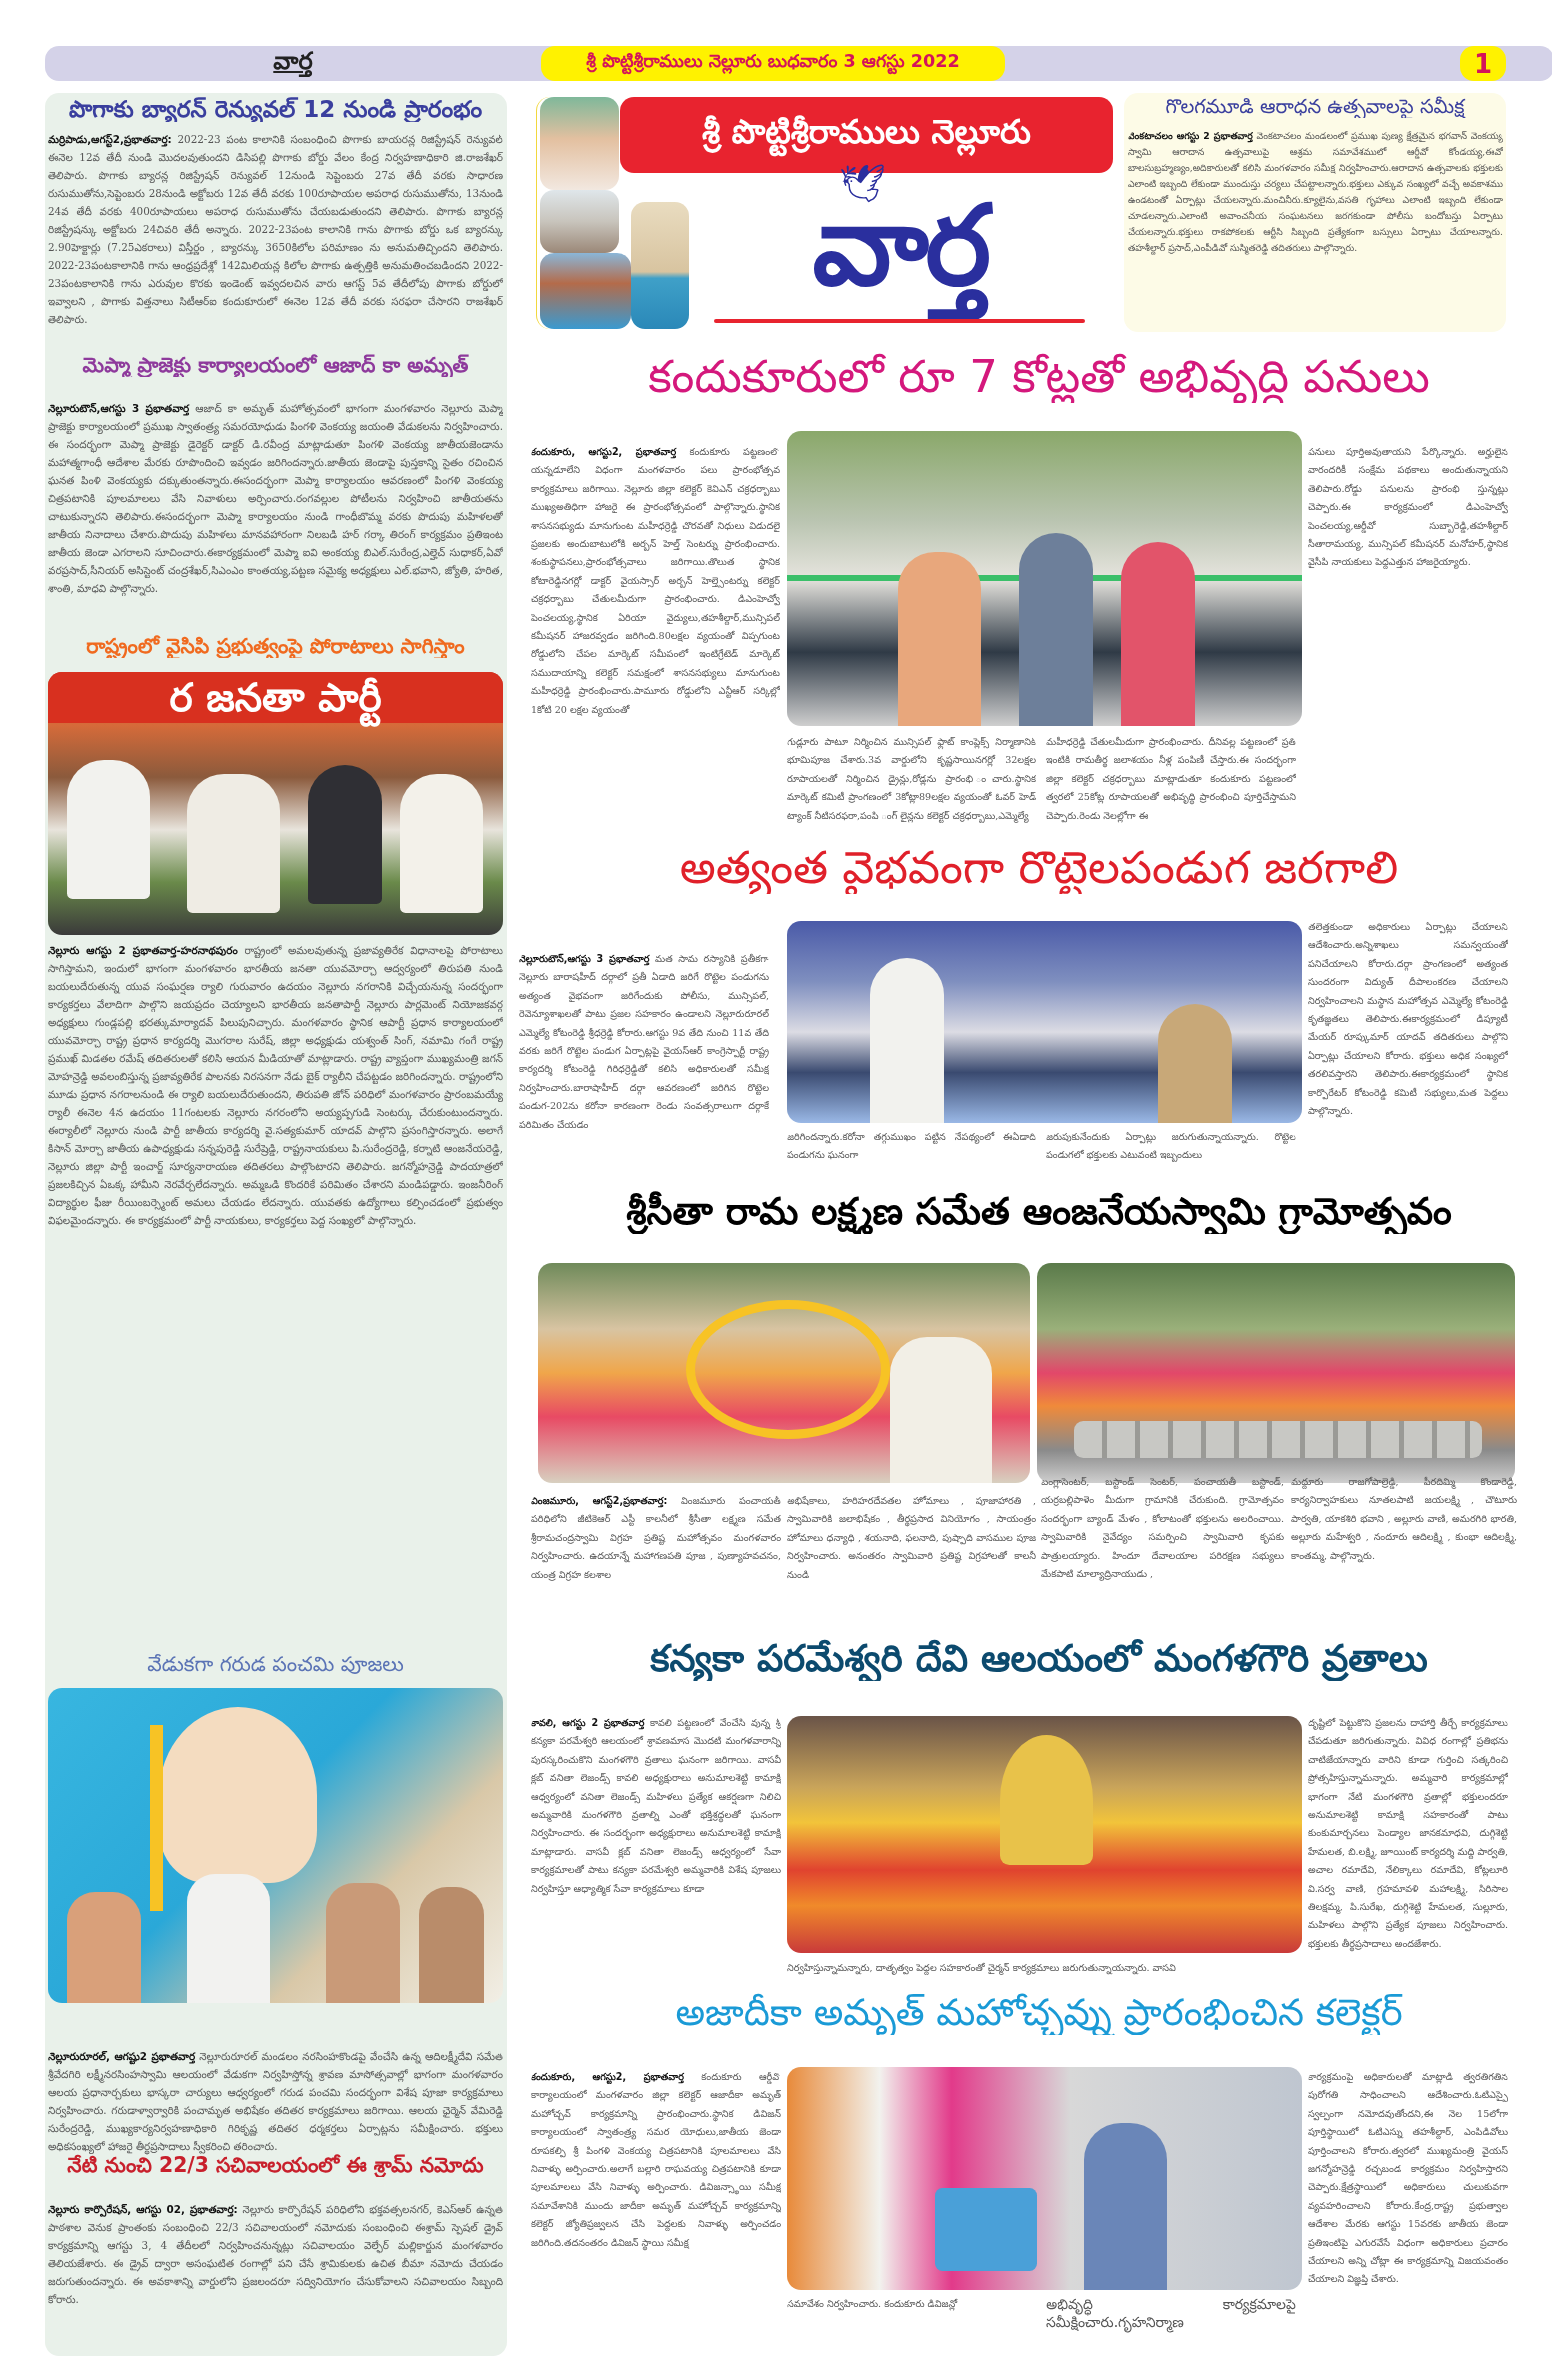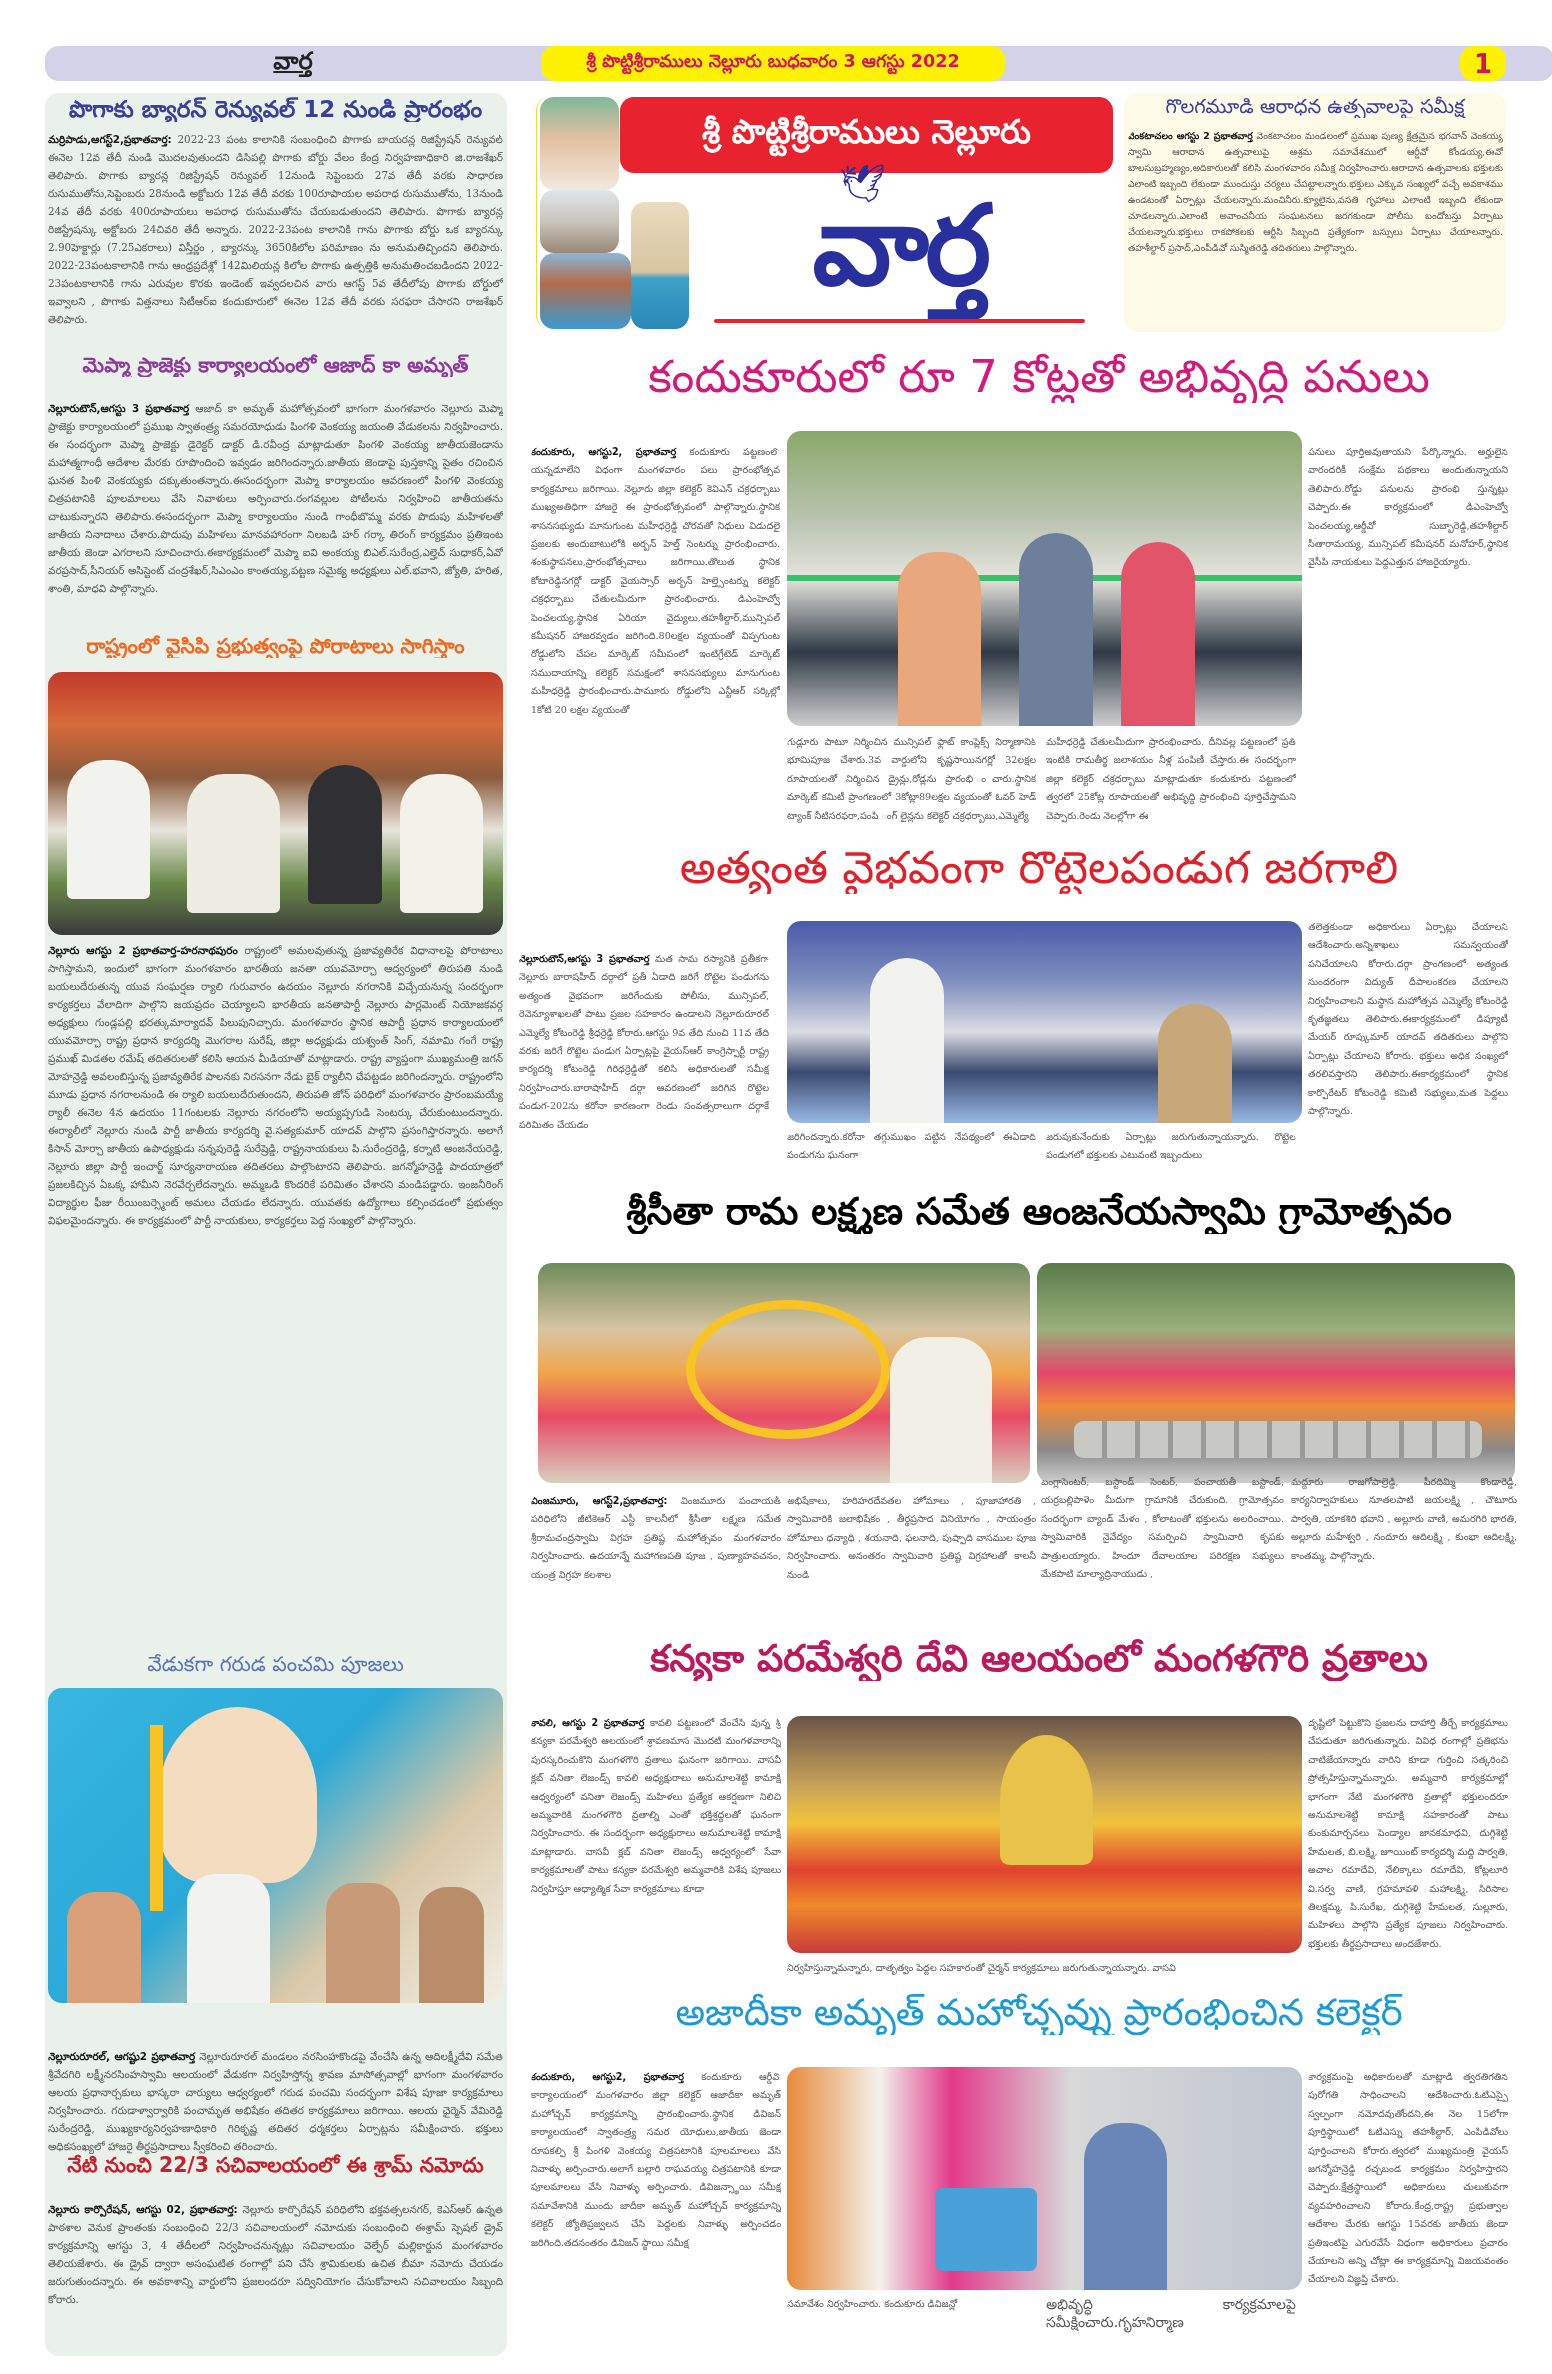--- a/index.html
+++ b/index.html
@@ -48,20 +48,21 @@
 </p>
 
 <div class="abs headline" style="left:48px;top:354px;width:455px;font-size:20.4px;color:#8e3a9c;">మెప్మా ప్రాజెక్టు కార్యాలయంలో ఆజాద్ కా అమృత్</div>
 <p class="abs body" style="left:48px;top:399px;width:455px;height:227px;overflow:hidden;">
   <b>నెల్లూరుటౌన్,ఆగస్టు 3 ప్రభాతవార్త</b>
   <span>ఆజాద్ కా అమృత్ మహోత్సవంలో భాగంగా మంగళవారం నెల్లూరు మెప్మా ప్రాజెక్టు కార్యాలయంలో ప్రముఖ స్వాతంత్ర్య సమరయోధుడు పింగళి వెంకయ్య జయంతి వేడుకలను నిర్వహించారు. ఈ సందర్భంగా మెప్మా ప్రాజెక్టు డైరెక్టర్ డాక్టర్ డి.రవీంద్ర మాట్లాడుతూ పింగళి వెంకయ్య జాతీయజెండాను మహాత్మగాంధీ ఆదేశాల మేరకు రూపొందించి ఇవ్వడం జరిగిందన్నారు.జాతీయ జెండాపై పుస్తకాన్ని సైతం రచించిన ఘనత పింళి వెంకయ్యకు దక్కుతుంతన్నారు.ఈసందర్భంగా మెప్మా కార్యాలయం ఆవరణంలో పింగళి వెంకయ్య చిత్రపటానికి పూలమాలలు వేసి నివాళులు అర్పించారు.రంగవల్లుల పోటీలను నిర్వహించి జాతీయతను చాటుకున్నారని తెలిపారు.ఈసందర్భంగా మెప్మా కార్యాలయం నుండి గాంధీబొమ్మ వరకు పొదుపు మహిళలతో జాతీయ నినాదాలు చేశారు.పొదుపు మహిళలు మానవహారంగా నిలబడి హర్ గర్కా తిరంగ్ కార్యక్రమం ప్రతిఇంట జాతీయ జెండా ఎగరాలని సూచించారు.ఈకార్యక్రమంలో మెప్మా ఐవి అంకయ్య బిఎల్.సురేంద్ర,ఎల్హెచ్ సుధాకర్,ఏవో వరప్రసాద్,సీనియర్ అసిస్టెంట్ చంద్రశేఖర్,సిఎంఎం కాంతయ్య,పట్టణ సమైక్య అధ్యక్షులు ఎల్.భవాని, జ్యోతి, హరిత, శాంతి, మాధవి పాల్గొన్నారు.</span>
 </p>
 
 <div class="abs headline" style="left:48px;top:635px;width:455px;font-size:20.4px;color:#f06a1f;">రాష్ట్రంలో వైసిపి ప్రభుత్వంపై పోరాటాలు సాగిస్తాం</div>
 <div class="abs photo" style="left:48px;top:672px;width:455px;height:263px;background:linear-gradient(180deg,#c23a2a 0%,#d66b3a 20%,#8b5a3c 40%,#e8e4dc 60%,#6a8a4a 80%,#3a3a3a 100%);">
+  <div style="position:absolute;left:0;top:0;width:100%;height:51px;background:#d8301f;color:#fff;font-size:39px;font-weight:bold;text-align:center;line-height:51px;">ర జనతా పార్టీ</div>
   <div style="position:absolute;left:18.6px;top:88px;width:83px;height:139px;background:#f2f2ee;border-radius:37px 37px 5.6px 5.6px;"></div>
   <div style="position:absolute;left:139px;top:102px;width:93px;height:139px;background:#efece4;border-radius:37px 37px 5.6px 5.6px;"></div>
   <div style="position:absolute;left:260px;top:93px;width:74px;height:139px;background:#2f2f34;border-radius:37px 37px 5.6px 5.6px;"></div>
   <div style="position:absolute;left:352px;top:102px;width:83px;height:139px;background:#f3f1ea;border-radius:37px 37px 5.6px 5.6px;"></div>
 </div>
 <p class="abs body" style="left:48px;top:941px;width:455px;height:707px;overflow:hidden;">
   <b>నెల్లూరు ఆగస్టు 2 ప్రభాతవార్త-హరనాథపురం</b>
   <span>రాష్ట్రంలో అమలవుతున్న ప్రజావ్యతిరేక విధానాలపై పోరాటాలు సాగిస్తామని, ఇందులో భాగంగా మంగళవారం భారతీయ జనతా యువమోర్చా ఆద్వర్యంలో తిరుపతి నుండి బయలుదేరుతున్న యువ సంఘర్షణ ర్యాలి గురువారం ఉదయం నెల్లూరు నగరానికి విచ్చేయనున్న సందర్భంగా కార్యకర్తలు వేలాదిగా పాల్గొని జయప్రదం చెయ్యాలని భారతీయ జనతాపార్టీ నెల్లూరు పార్లమెంట్ నియోజకవర్గ అధ్యక్షులు గుండ్లపల్లి భరత్కుమార్యాదవ్ పిలుపునిచ్చారు. మంగళవారం స్థానిక ఆపార్టీ ప్రధాన కార్యాలయంలో యువమోర్చా రాష్ట్ర ప్రధాన కార్యదర్శి మొగరాల సురేష్, జిల్లా అధ్యక్షుడు యశ్వంత్ సింగ్, నమామి గంగే రాష్ట్ర ప్రముఖ్ మిడతల రమేష్ తదితరులతో కలిసి ఆయన మీడియాతో మాట్లాడారు. రాష్ట్ర వ్యాప్తంగా ముఖ్యమంత్రి జగన్ మోహన్రెడ్డి అవలంబిస్తున్న ప్రజావ్యతిరేక పాలనకు నిరసనగా నేడు బైక్ ర్యాలీని చేపట్టడం జరిగిందన్నారు. రాష్ట్రంలోని మూడు ప్రధాన నగరాలనుండి ఈ ర్యాలి బయలుదేరుతుందని, తిరుపతి జోన్ పరిధిలో మంగళవారం ప్రారంబమయ్యే ర్యాలీ ఈనెల 4న ఉదయం 11గంటలకు నెల్లూరు నగరంలోని అయ్యప్పగుడి సెంటర్కు చేరుకుంటుందన్నారు. ఈర్యాలీలో నెల్లూరు నుండి పార్టీ జాతీయ కార్యదర్శి వై.సత్యకుమార్ యాదవ్ పాల్గొని ప్రసంగిస్తారన్నారు. అలాగే కిసాన్ మోర్చా జాతీయ ఉపాధ్యక్షుడు సన్నపురెడ్డి సురేష్రెడ్డి, రాష్ట్రనాయకులు పి.సురేంద్రరెడ్డి, కర్నాటి ఆంజనేయరెడ్డి, నెల్లూరు జిల్లా పార్టీ ఇంచార్జ్ సూర్యనారాయణ తదితరలు పాల్గొంటారని తెలిపారు. జగన్మోహన్రెడ్డి పాదయాత్రలో ప్రజలకిచ్చిన ఏఒక్క హామీని నెరవేర్చలేదన్నారు. అమ్మఒడి కొందరికే పరిమితం చేశారని మండిపడ్డారు. ఇంజనీరింగ్ విద్యార్థుల ఫీజు రీయింబర్స్మెంట్ అమలు చేయడం లేదన్నారు. యువతకు ఉద్యోగాలు కల్పించడంలో ప్రభుత్వం విఫలమైందన్నారు. ఈ కార్యక్రమంలో పార్టీ నాయకులు, కార్యకర్తలు పెద్ద సంఖ్యలో పాల్గొన్నారు.</span>
 </p>
 
@@ -157,21 +158,21 @@
 <p class="abs body" style="left:787px;top:1492px;width:249px;height:139px;overflow:hidden;font-size:9.6px;line-height:18.4px;">
   <span>అభిషేకాలు, హరిహరదేవతల హోమాలు , పూజాహారతి , స్వామివారికి జలాభిషేకం , తీర్థప్రసాద వినియోగం , సాయంత్రం హోమాలు ధన్యాధి , శయనాది, ఫలనాది, పుష్పాది వాసముల పూజ నిర్వహించారు. అనంతరం స్వామివారి ప్రతిష్ట విగ్రహాలతో కాలనీ నుండి</span>
 </p>
 <p class="abs body" style="left:1041px;top:1473px;width:243px;height:158px;overflow:hidden;font-size:9.6px;line-height:18.4px;">
   <span>బంగ్లాసెంటర్, బస్టాండ్ సెంటర్, పంచాయతీ బస్టాండ్, యర్రబల్లిపాళెం మీదుగా గ్రామానికి చేరుకుంది. గ్రామోత్సవం సందర్భంగా బ్యాండ్ మేళం , కోలాటంతో భక్తులను అలరించాయి. స్వామివారికి నైవేద్యం సమర్పించి స్వామివారి కృపకు పాత్రులయ్యారు. హిందూ దేవాలయాల పరిరక్షణ సభ్యులు మేకపాటి మాల్యాద్రినాయుడు ,</span>
 </p>
 <p class="abs body" style="left:1291px;top:1473px;width:226px;height:158px;overflow:hidden;font-size:9.6px;line-height:18.4px;">
   <span>మద్దూరు రాజగోపాల్రెడ్డి, పీరదిమ్మి కొండారెడ్డి, కార్యనిర్వాహకులు నూతలపాటి జయలక్ష్మి , చౌటూరు పార్వతి, యాకశిరి భవాని , అల్లూరు వాణి, అమరగిరి భారతి, అల్లూరు మహేశ్వరి , నందూరు ఆదిలక్ష్మి , కుంభా ఆదిలక్ష్మి, కాంతమ్మ, పాల్గొన్నారు.</span>
 </p>
 
-<div class="abs headline" style="left:529px;top:1638px;width:1020px;font-size:37px;color:#be185d;">కన్యకా పరమేశ్వరి దేవి ఆలయంలో మంగళగౌరి వ్రతాలు</div>
+<div class="abs headline" style="left:529px;top:1638px;width:1020px;font-size:37px;color:#0c4a6e;">కన్యకా పరమేశ్వరి దేవి ఆలయంలో మంగళగౌరి వ్రతాలు</div>
 <p class="abs body" style="left:531px;top:1714px;width:250px;height:269px;overflow:hidden;font-size:9.6px;line-height:18.4px;">
   <b>కావలి, ఆగస్టు 2 ప్రభాతవార్త</b>
   <span>కావలి పట్టణంలో వేంచేసి వున్న శ్రీ కన్యకా పరమేశ్వరి ఆలయంలో శ్రావణమాస మొదటి మంగళవారాన్ని పురస్కరించుకొని మంగళగౌరి వ్రతాలు ఘనంగా జరిగాయి. వాసవీ క్లబ్ వనితా లెజండ్స్ కావలి అధ్యక్షురాలు అనుమాలశెట్టి కామాక్షి ఆధ్వర్యంలో వనితా లెజండ్స్ మహిళలు ప్రత్యేక ఆకర్షణగా నిలిచి అమ్మవారికి మంగళగౌరి వ్రతాల్ని ఎంతో భక్తిశ్రద్ధలతో ఘనంగా నిర్వహించారు. ఈ సందర్భంగా అధ్యక్షురాలు అనుమాలశెట్టి కామాక్షి మాట్లాడారు. వాసవీ క్లబ్ వనితా లెజండ్స్ ఆధ్వర్యంలో సేవా కార్యక్రమాలతో పాటు కన్యకా పరమేశ్వరి అమ్మవారికి విశేష పూజలు నిర్వహిస్తూ ఆధ్యాత్మిక సేవా కార్యక్రమాలు కూడా</span>
 </p>
 <div class="abs photo" style="left:787px;top:1716px;width:515px;height:237px;background:linear-gradient(180deg,#6a5448 0%,#c9a45a 30%,#f2c43a 45%,#e0432f 65%,#f08a2a 80%,#c93a3a 100%);">
   <div style="position:absolute;left:213px;top:18.6px;width:93px;height:130px;background:#e8c24a;border-radius:50% 50% 9.3px 9.3px;"></div>
 </div>
 <p class="abs body" style="left:787px;top:1959px;width:515px;height:24px;overflow:hidden;font-size:9.6px;line-height:18.4px;">
   <span>నిర్వహిస్తున్నామన్నారు, దాతృత్వం పెద్దల సహకారంతో చైర్మన్ కార్యక్రమాలు జరుగుతున్నాయన్నారు. వాసవి</span>
 </p>

